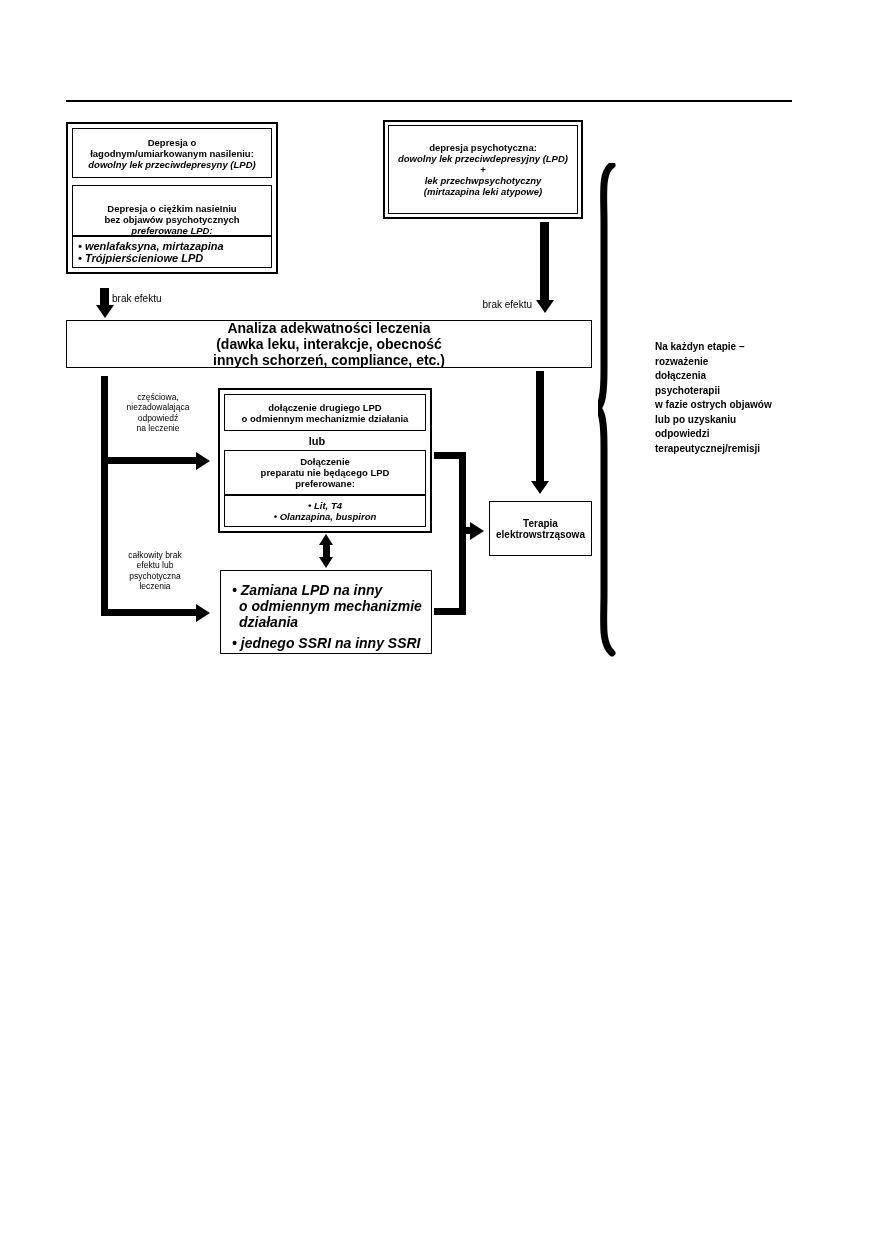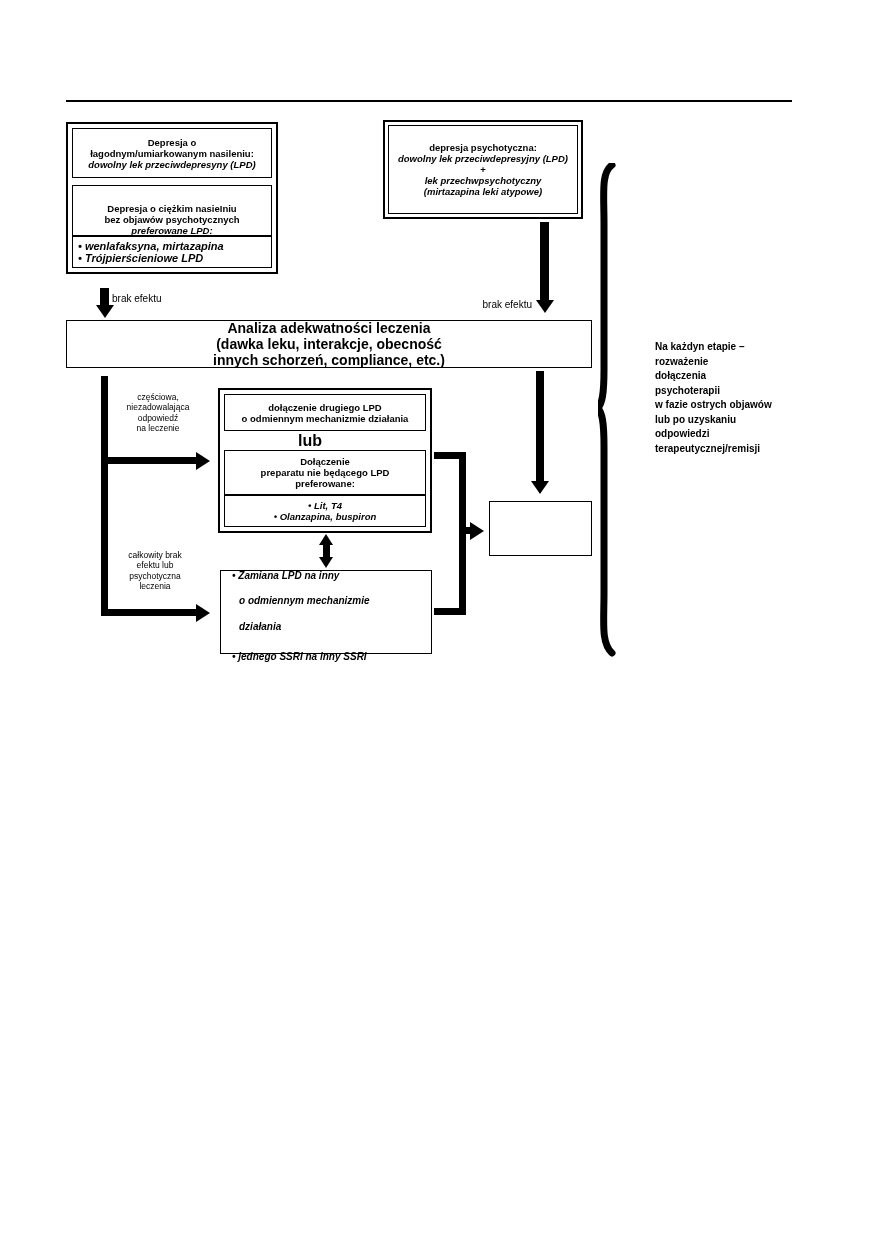--- a/index.html
+++ b/index.html
@@ -119,21 +119,21 @@
   </div>
 
   <div class="box" style="left:218px;top:388px;width:214px;height:145px;border-width:2px;"></div>
 
   <div class="boxthin" style="left:224px;top:394px;width:202px;height:37px;"></div>
   <div class="cell" style="left:224px;top:394px;width:202px;height:37px;font-size:9.5px;">
     <span class="line b">dołączenie drugiego LPD</span>
     <span class="line b">o odmiennym mechanizmie działania</span>
   </div>
 
-  <div class="cell" style="left:209px;top:431px;width:202px;height:19px;font-size:16px;">
+  <div class="cell" style="left:216px;top:431px;width:202px;height:19px;font-size:11px;">
     <span class="line b">lub</span>
   </div>
 
   <div class="boxthin" style="left:224px;top:450px;width:202px;height:45px;"></div>
   <div class="cell" style="left:224px;top:450px;width:202px;height:45px;font-size:9.5px;">
     <span class="line b">Dołączenie</span>
     <span class="line b">preparatu nie będącego LPD</span>
     <span class="line b">preferowane:</span>
   </div>
 
@@ -141,40 +141,44 @@
   <div class="cell" style="left:224px;top:495px;width:202px;height:32px;font-size:9.5px;">
     <span class="bul i">• Lit, T4</span>
     <span class="bul i">• Olanzapina, buspiron</span>
   </div>
 
   <div class="arrup" style="left:319px;top:534px;"></div>
   <div class="vshaft" style="left:322.5px;top:543px;width:7px;height:16px;"></div>
   <div class="arrdown-sm" style="left:319px;top:557px;"></div>
 
   <div class="boxthin" style="left:220px;top:570px;width:212px;height:84px;"></div>
-  <div class="cell left" style="left:232px;top:570px;width:200px;height:92px;font-size:10px;justify-content:space-between;">
+  <div class="cell left" style="left:232px;top:570px;width:200px;height:92px;font-size:14px;">
     <span class="bul i">• Zamiana LPD na inny</span>
     <span class="bul i" style="padding-left:7px;">o odmiennym mechanizmie</span>
     <span class="bul i" style="padding-left:7px;">działania</span>
     <span class="bul i" style="margin-top:5px;">• jednego SSRI na inny SSRI</span>
   </div>
 
   <div class="hshaft" style="left:434px;top:452px;width:32px;height:7px;"></div>
 
   <div class="hshaft" style="left:434px;top:608px;width:32px;height:7px;"></div>
 
   <div class="vshaft" style="left:459px;top:452px;width:7px;height:163px;"></div>
 
   <div class="hshaft" style="left:459px;top:527px;width:18px;height:7px;"></div>
   <div class="arrright" style="left:470px;top:521.5px;"></div>
 
   <div class="vshaft" style="left:536px;top:371px;width:8px;height:113px;"></div>
   <div class="arrdown" style="left:531px;top:481px;"></div>
 
   <div class="boxthin" style="left:489px;top:501px;width:103px;height:55px;"></div>
+  <div class="cell" style="left:489px;top:501px;width:103px;height:55px;font-size:10px;">
+    <span class="line b">Terapia</span>
+    <span class="line b">elektrowstrząsowa</span>
+  </div>
 
   <div class="brace" style="left:598px;top:163px;width:36px;height:494px;">
     <svg width="36" height="494" viewBox="0 0 36 494" xmlns="http://www.w3.org/2000/svg">
       <path d="M14 2
                C 3 10, 6 30, 6 60
                L 6 206
                C 6 232, 4 240, 0 245
                C 4 250, 6 258, 6 284
                L 6 430
                C 6 460, 3 480, 14 490" fill="none" stroke="#000" stroke-width="7" stroke-linecap="round"></path>

